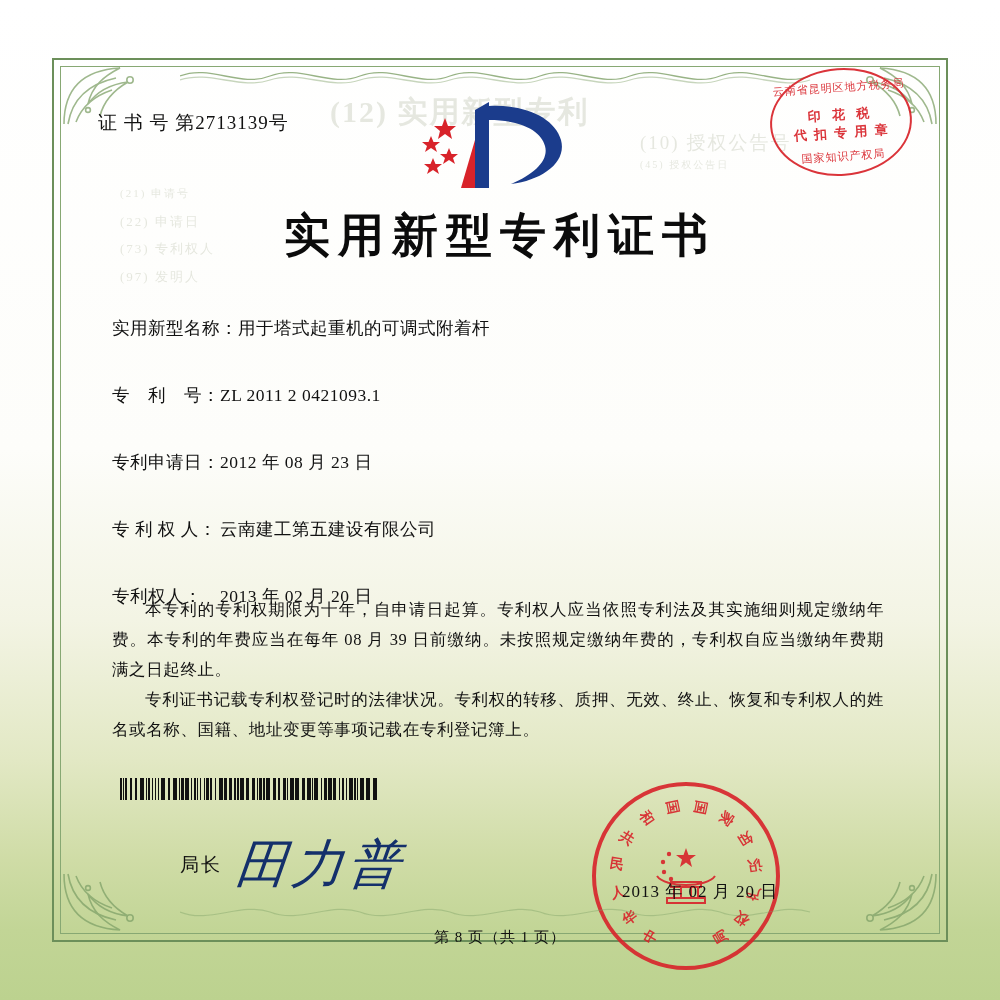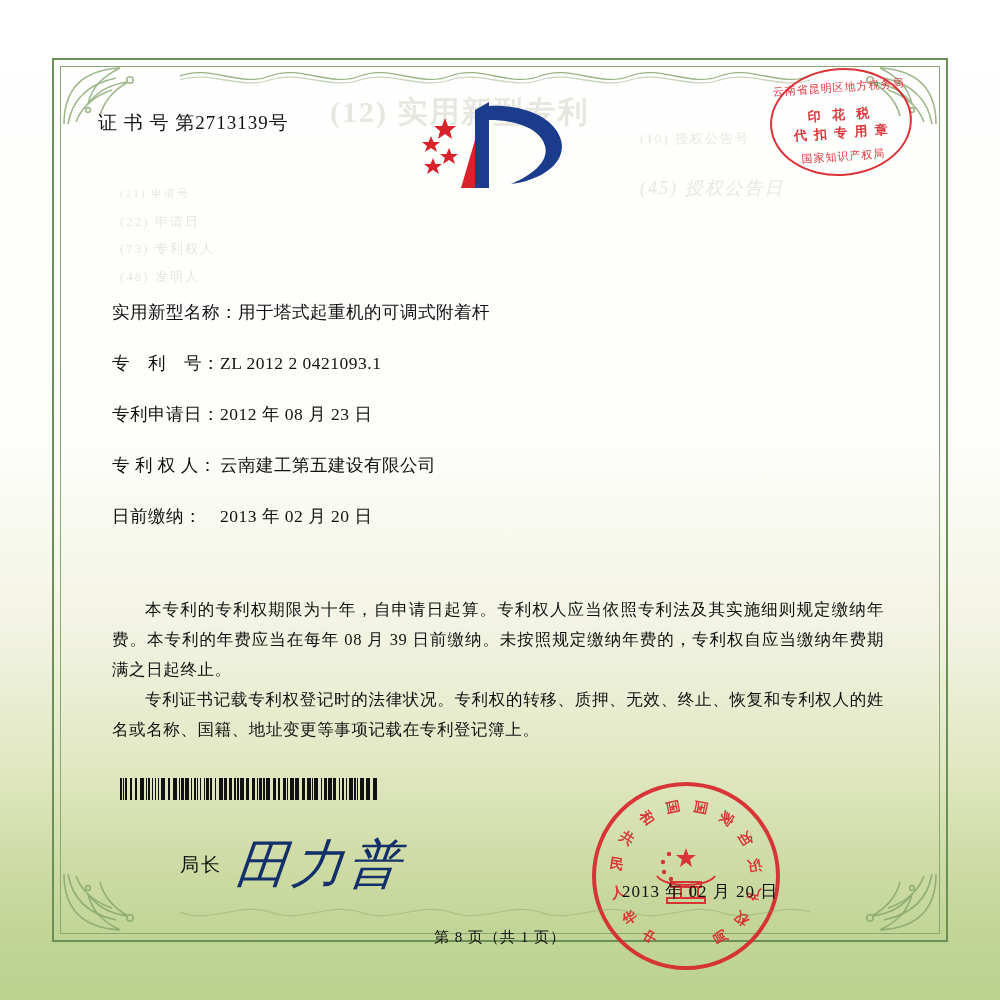--- a/index.html
+++ b/index.html
@@ -35,22 +35,22 @@
     position: absolute;
     color: rgba(140, 150, 120, 0.22);
     font-family: "Liberation Serif", serif;
     letter-spacing: 2px;
     user-select: none;
   }
   .ghost-title {
     top: 92px; left: 330px;
     font-size: 30px; font-weight: bold;
   }
-  .ghost-l1 { top: 130px; left: 640px; font-size: 13px; }
-  .ghost-l2 { top: 176px; left: 640px; font-size: 18px; font-style: italic; }
+  .ghost-l1 { top: 130px; left: 640px; font-size: 19px; }
+  .ghost-l2 { top: 158px; left: 640px; font-size: 10px; }
   .ghost-l3 { top: 186px; left: 120px; font-size: 11px; }
   .ghost-l4 { top: 213px; left: 120px; font-size: 13px; }
   .ghost-l5 { top: 240px; left: 120px; font-size: 13px; }
   .ghost-l6 { top: 268px; left: 120px; font-size: 13px; }
 
   
   .border-outer {
     position: absolute;
     left: 52px; top: 58px;
     width: 896px; height: 884px;
@@ -154,20 +154,21 @@
   .field-row {
     font-size: 17.5px;
     color: #111;
     margin-bottom: 27px;
     white-space: nowrap;
     letter-spacing: .5px;
   }
   .field-label {
     display: inline-block;
     min-width: 108px;
+    margin-top: 16px;
   }
 
   .body-text {
     position: absolute;
     left: 112px; top: 595px;
     width: 772px;
     font-size: 16.5px;
     line-height: 30px;
     color: #111;
     text-align: justify;
@@ -266,21 +267,21 @@
 <body>
 
 <div class="page">
 
   <div class="ghost ghost-title">(12) 实用新型专利</div>
   <div class="ghost ghost-l1">(10) 授权公告号</div>
   <div class="ghost ghost-l2">(45) 授权公告日</div>
   <div class="ghost ghost-l3">(21) 申请号</div>
   <div class="ghost ghost-l4">(22) 申请日</div>
   <div class="ghost ghost-l5">(73) 专利权人</div>
-  <div class="ghost ghost-l6">(48) 发明人</div>
+  <div class="ghost ghost-l6">(97) 发明人</div>
 
   <div class="border-outer"></div>
   <div class="border-inner"></div>
 
   <div class="corner c-tl">
     <svg viewBox="0 0 120 70" width="120" height="70">
       <g fill="none" stroke="#7fa168" stroke-width="1.6">
         <path d="M6 64 C6 28 26 10 62 8 C46 16 34 26 30 44 C40 30 54 24 70 22 C56 30 46 40 42 56"></path>
         <path d="M10 64 C14 40 30 24 58 18"></path>
         <path d="M18 62 C24 46 36 36 54 30"></path>
@@ -351,36 +352,37 @@
 
   <div class="stamp-oval">
     <div class="arc-top">云南省昆明区地方税务局</div>
     <div class="mid1">印 花 税</div>
     <div class="mid2">代 扣 专 用 章</div>
     <div class="arc-bot">国家知识产权局</div>
   </div>
 
   <div class="cert-no">证 书 号 第2713139号</div>
 
+  <div class="main-title">实用新型专利证书</div>
 
   <div class="fields">
     <div class="field-row">
       <span class="field-label">实用新型名称：</span><span>用于塔式起重机的可调式附着杆</span>
     </div>
     <div class="field-row">
-      <span class="field-label">专　利　号：</span><span>ZL 2012 2 0421093.1</span>
+      <span class="field-label">专　利　号：</span><span>ZL 2011 2 0421093.1</span>
     </div>
     <div class="field-row">
       <span class="field-label">专利申请日：</span><span>2012 年 08 月 23 日</span>
     </div>
     <div class="field-row">
       <span class="field-label">专 利 权 人：</span><span>云南建工第五建设有限公司</span>
     </div>
     <div class="field-row">
-      <span class="field-label">日前缴纳：</span><span>2013 年 02 月 20 日</span>
+      <span class="field-label">专利权人：</span><span>2013 年 02 月 20 日</span>
     </div>
   </div>
 
   <div class="body-text">
     <p>本专利的专利权期限为十年，自申请日起算。专利权人应当依照专利法及其实施细则规定缴纳年费。本专利的年费应当在每年 08 月 39 日前缴纳。未按照规定缴纳年费的，专利权自应当缴纳年费期满之日起终止。</p>
     <p>专利证书记载专利权登记时的法律状况。专利权的转移、质押、无效、终止、恢复和专利权人的姓名或名称、国籍、地址变更等事项记载在专利登记簿上。</p>
   </div>
 
   <div class="barcode" id="barcode">
       <i style="width: 2px; margin-right: 1px;"></i>

